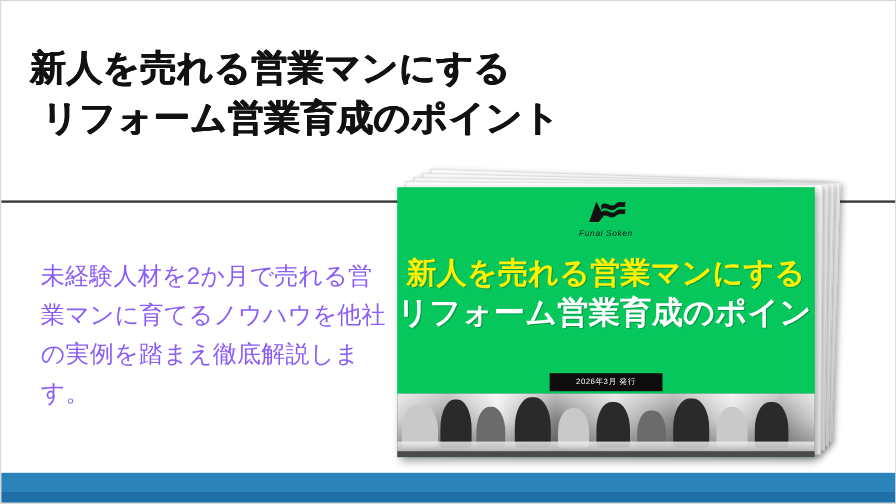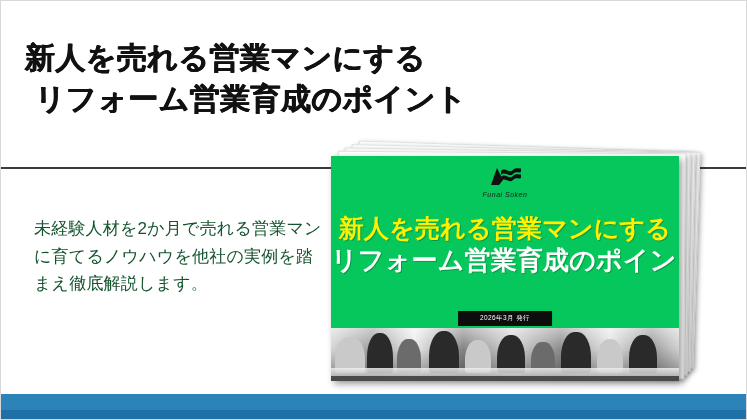--- a/index.html
+++ b/index.html
@@ -52,22 +52,22 @@
     height: 2px;
     background: #3a3a3a;
   }
 
   
   #body-copy {
     position: absolute;
     left: 33px;
     top: 214px;
     width: 290px;
-    color: #14532d;
-    font-size: 17px;
+    color: #8b5cf6;
+    font-size: 20px;
     line-height: 1.62;
     letter-spacing: 0.2px;
   }
   #body-copy .para { margin: 0; }
 
   
   #booklet {
     position: absolute;
     left: 330px;
     top: 145px;

